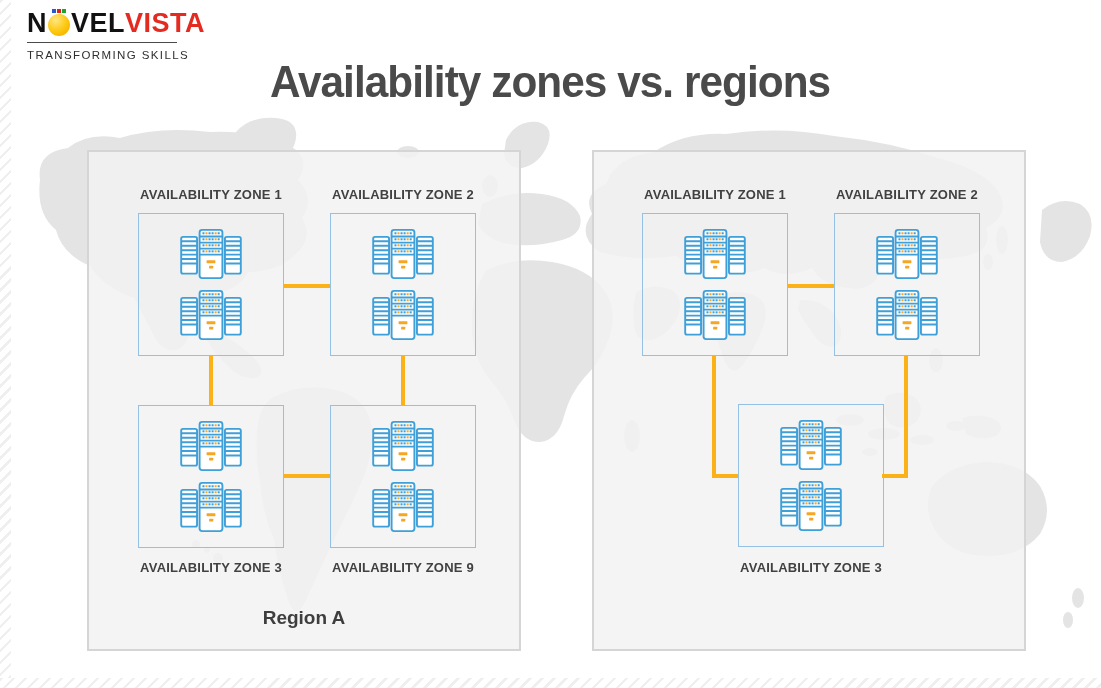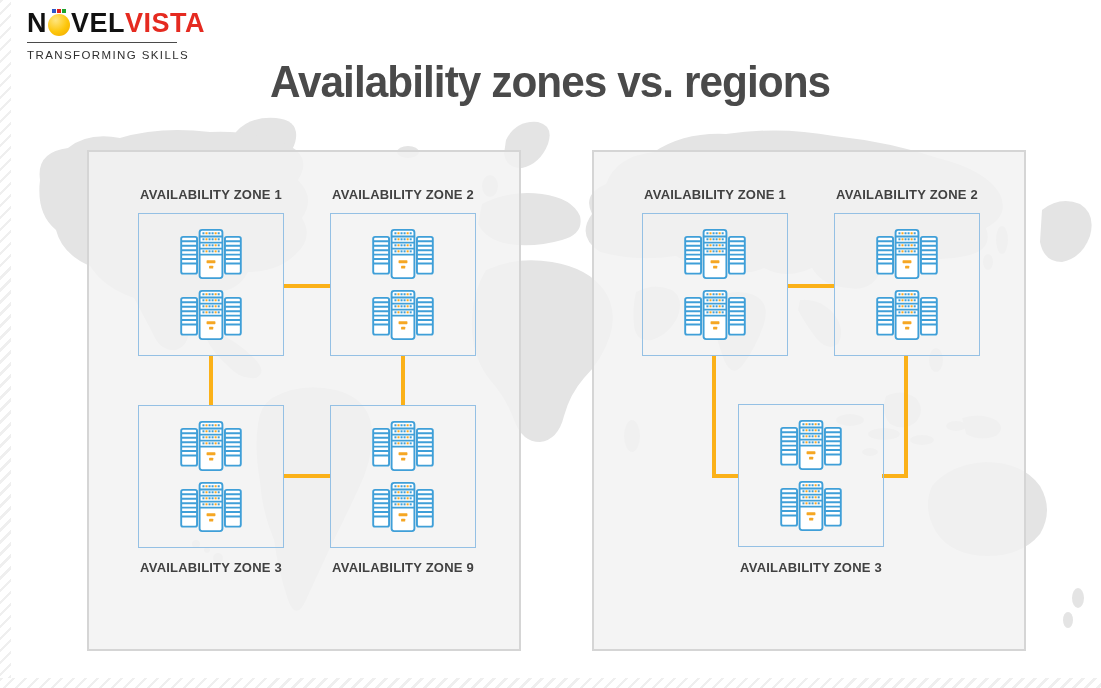--- a/index.html
+++ b/index.html
@@ -231,20 +231,21 @@
     </div>
     <div class="zone" style="left:241px; top:253px">
       <svg class="server">
           <use href="#srv"></use>
         </svg>
       <svg class="server">
           <use href="#srv"></use>
         </svg>
     </div>
   </section>
+  <div class="region-label" style="left:87px">Region A</div>
 
   <section class="region" style="left:592px">
     <div class="zlabel" style="left:28px; top:35px">AVAILABILITY ZONE 1</div>
     <div class="zlabel" style="left:220px; top:35px">AVAILABILITY ZONE 2</div>
     <div class="zlabel" style="left:124px; top:408px">AVAILABILITY ZONE 3</div>
 
     <div class="conn h" style="left:193px; top:132px; width:47px"></div>
     <div class="conn v" style="left:118px; top:204px; height:122px"></div>
     <div class="conn h" style="left:118px; top:322px; width:27px"></div>
     <div class="conn v" style="left:310px; top:204px; height:122px"></div>

